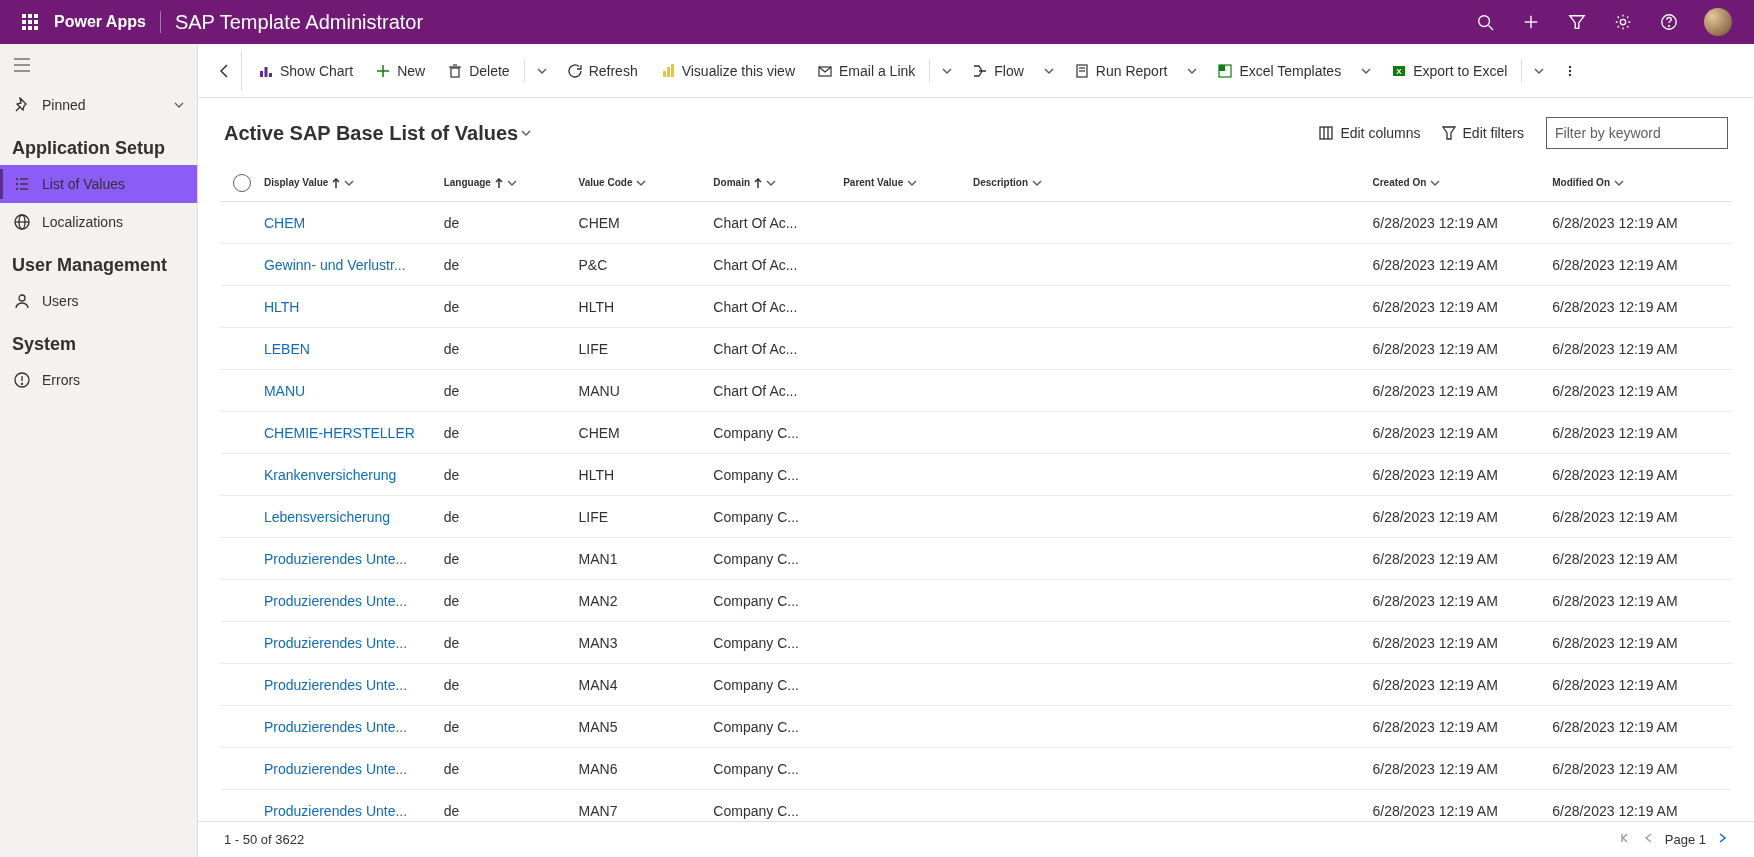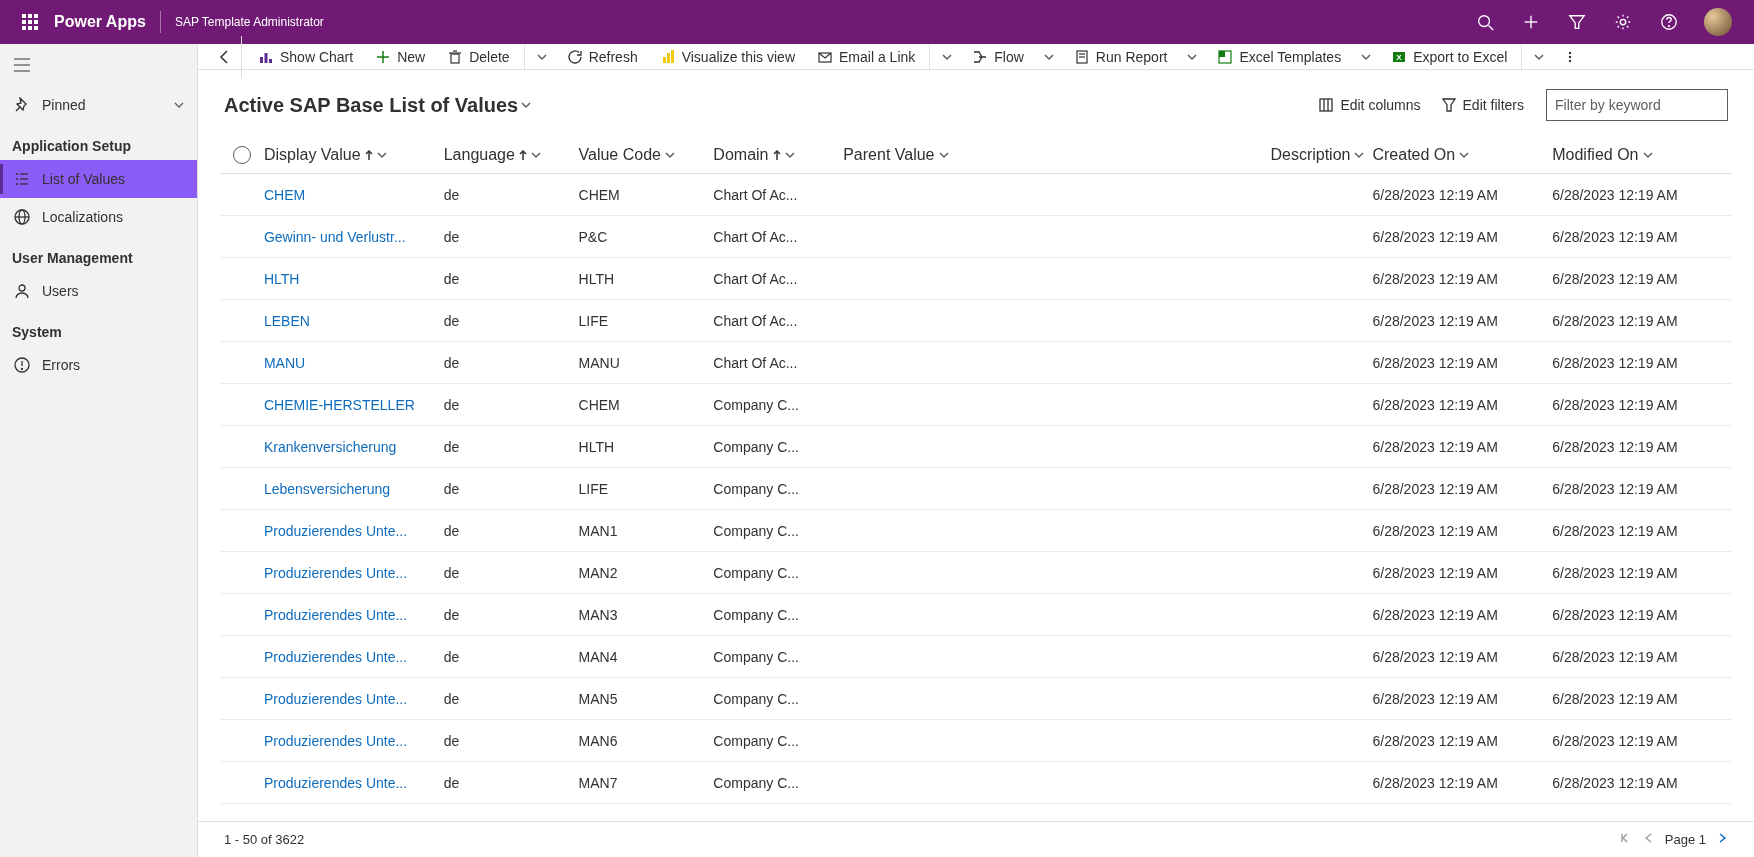--- a/index.html
+++ b/index.html
@@ -4,46 +4,46 @@
 <style>
 * { margin: 0; padding: 0; box-sizing: border-box; font-family: "Segoe UI", -apple-system, sans-serif; }
 body { width: 1754px; height: 857px; overflow: hidden; background: #fff; display: flex; flex-direction: column; }
 
 
 .top-header { height: 44px; background: #701a75; color: #fff; display: flex; align-items: center; padding: 0 10px; }
 .waffle { width: 40px; display: flex; align-items: center; justify-content: center; cursor: pointer; }
 .waffle svg { width: 16px; height: 16px; fill: #fff; }
 .brand { font-size: 16px; font-weight: 600; margin-left: 4px; }
 .vline { width: 1px; height: 22px; background: rgba(255,255,255,.4); margin: 0 14px; }
-.env-name { font-size: 12px; }
+.env-name { font-size: 20px; }
 .top-spacer { flex: 1; }
 .top-icons { display: flex; align-items: center; gap: 0; }
 .top-icon { width: 46px; height: 44px; display: flex; align-items: center; justify-content: center; cursor: pointer; }
 .top-icon svg { width: 18px; height: 18px; stroke: #fff; fill: none; stroke-width: 1.5; }
 .avatar { width: 28px; height: 28px; border-radius: 50%; background: radial-gradient(circle at 30% 30%, #e6c89a, #6b4d2f); margin: 0 12px; }
 
 
 .body-row { flex: 1; display: flex; min-height: 0; }
 
 
 .left-nav { width: 198px; min-width: 198px; background: #f3f2f1; border-right: 1px solid #e1dfdd; display: flex; flex-direction: column; font-size: 14px; color: #323130; }
 .ham-row { height: 42px; display: flex; align-items: center; padding-left: 14px; }
 .ham-row svg { width: 16px; height: 14px; stroke: #323130; }
 .nav-item { height: 38px; display: flex; align-items: center; padding-left: 14px; gap: 12px; cursor: pointer; position: relative; }
 .nav-item svg { width: 16px; height: 16px; stroke: #323130; fill: none; stroke-width: 1.3; }
 .nav-item .chev-right { margin-left: auto; margin-right: 12px; }
 .nav-item.selected { background: #8b5cf6; }
 .nav-item.selected::before { content: ""; position: absolute; left: 0; top: 4px; bottom: 4px; width: 3px; background: #5c2d91; }
-.nav-section { padding: 14px 14px 6px 12px; font-size: 14px; font-weight: 600; color: #323130; }
+.nav-section { padding: 14px 14px 6px 12px; font-size: 18px; font-weight: 600; color: #323130; }
 
 
 .main-col { flex: 1; display: flex; flex-direction: column; min-width: 0; }
 
 
-.cmd-bar { height: 26px; border-bottom: 1px solid #e1dfdd; display: flex; align-items: center; padding: 0 10px; gap: 2px; font-size: 14px; color: #323130; }
+.cmd-bar { height: 54px; border-bottom: 1px solid #e1dfdd; display: flex; align-items: center; padding: 0 10px; gap: 2px; font-size: 14px; color: #323130; }
 .cmd-btn { height: 42px; display: flex; align-items: center; gap: 6px; padding: 0 10px; cursor: pointer; white-space: nowrap; }
 .cmd-btn svg { width: 16px; height: 16px; }
 .cmd-sep { width: 1px; height: 24px; background: #e1dfdd; margin: 0 2px; }
 .cmd-chev { width: 26px; display: flex; align-items: center; justify-content: center; cursor: pointer; }
 .cmd-chev svg { width: 10px; height: 10px; stroke: #605e5c; fill: none; stroke-width: 1.5; }
 .back-btn { width: 34px; display: flex; align-items: center; justify-content: center; cursor: pointer; border-right: 1px solid #e1dfdd; height: 42px; margin-right: 4px; }
 .back-btn svg { width: 16px; height: 16px; stroke: #323130; fill: none; stroke-width: 1.5; }
 .more-btn { width: 32px; display: flex; align-items: center; justify-content: center; cursor: pointer; }
 .more-btn svg { width: 14px; height: 14px; fill: #323130; }
 
@@ -52,32 +52,32 @@
 .view-title { font-size: 20px; font-weight: 600; color: #323130; display: flex; align-items: center; gap: 2px; }
 .view-title svg { width: 12px; height: 12px; stroke: #605e5c; fill: none; stroke-width: 1.5; }
 .view-spacer { flex: 1; }
 .view-action { display: flex; align-items: center; gap: 6px; padding: 0 10px; height: 32px; cursor: pointer; font-size: 14px; color: #323130; }
 .view-action svg { width: 16px; height: 16px; stroke: #323130; fill: none; stroke-width: 1.3; }
 .filter-input { width: 182px; height: 32px; border: 1px solid #605e5c; padding: 0 8px; font-size: 14px; margin-left: 12px; }
 .filter-input::placeholder { color: #605e5c; }
 
 
 .grid-wrap { flex: 1; overflow: auto; padding: 0 22px; }
-.grid-head { display: flex; align-items: center; height: 38px; border-bottom: 1px solid #e1dfdd; font-size: 16px; font-weight: 400; color: #323130; position: sticky; top: 8px; background: #fff; margin-top: 10px;}
+.grid-head { display: flex; align-items: center; height: 38px; border-bottom: 1px solid #e1dfdd; font-size: 10px; font-weight: 700; color: #323130; position: sticky; top: 8px; background: #fff; margin-top: 10px;}
 .grid-head .sel-col, .grid-row .sel-col { width: 44px; display: flex; align-items: center; justify-content: center;}
 .sel-circle { width: 18px; height: 18px; border: 1px solid #605e5c; border-radius: 50%; }
 .col { padding-right: 8px; display: flex; align-items: center; gap: 4px; }
 .col svg.sort { width: 8px; height: 10px; stroke: #323130; stroke-width: 1.5; fill: none; }
 .col svg.dd { width: 10px; height: 10px; stroke: #605e5c; stroke-width: 1.5; fill: none; }
 .c-display { width: 180px; }
 .c-lang { width: 135px; }
 .c-code { width: 135px; }
 .c-domain { width: 130px; }
 .c-parent { width: 130px; }
-.c-desc { width: 400px; justify-content: flex-end; }
+.c-desc { width: 400px; }
 .c-created { width: 180px; }
 .c-modified { width: 180px; }
 
 .grid-body { }
 .grid-row { display: flex; align-items: center; height: 42px; border-bottom: 1px solid #edebe9; font-size: 14px; color: #323130; }
 .grid-row .c-display span { color: #0f6cbd; cursor: pointer; }
 .cell { padding-right: 8px; white-space: nowrap; overflow: hidden; text-overflow: ellipsis; }
 
 
 .footer { height: 36px; border-top: 1px solid #e1dfdd; display: flex; align-items: center; padding: 0 26px; font-size: 13px; color: #323130; }

